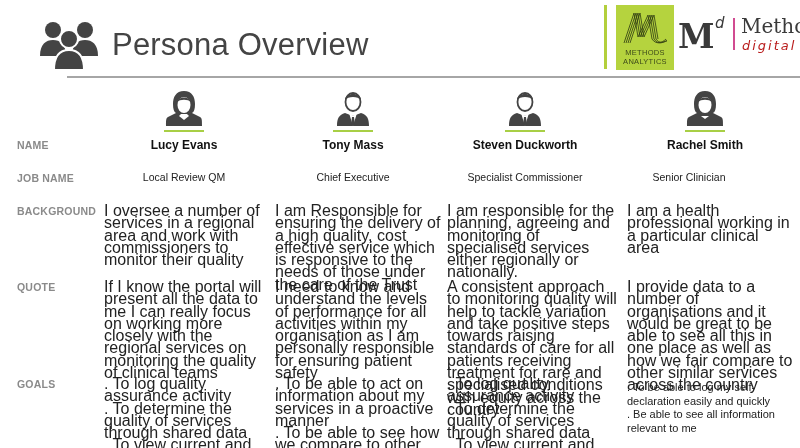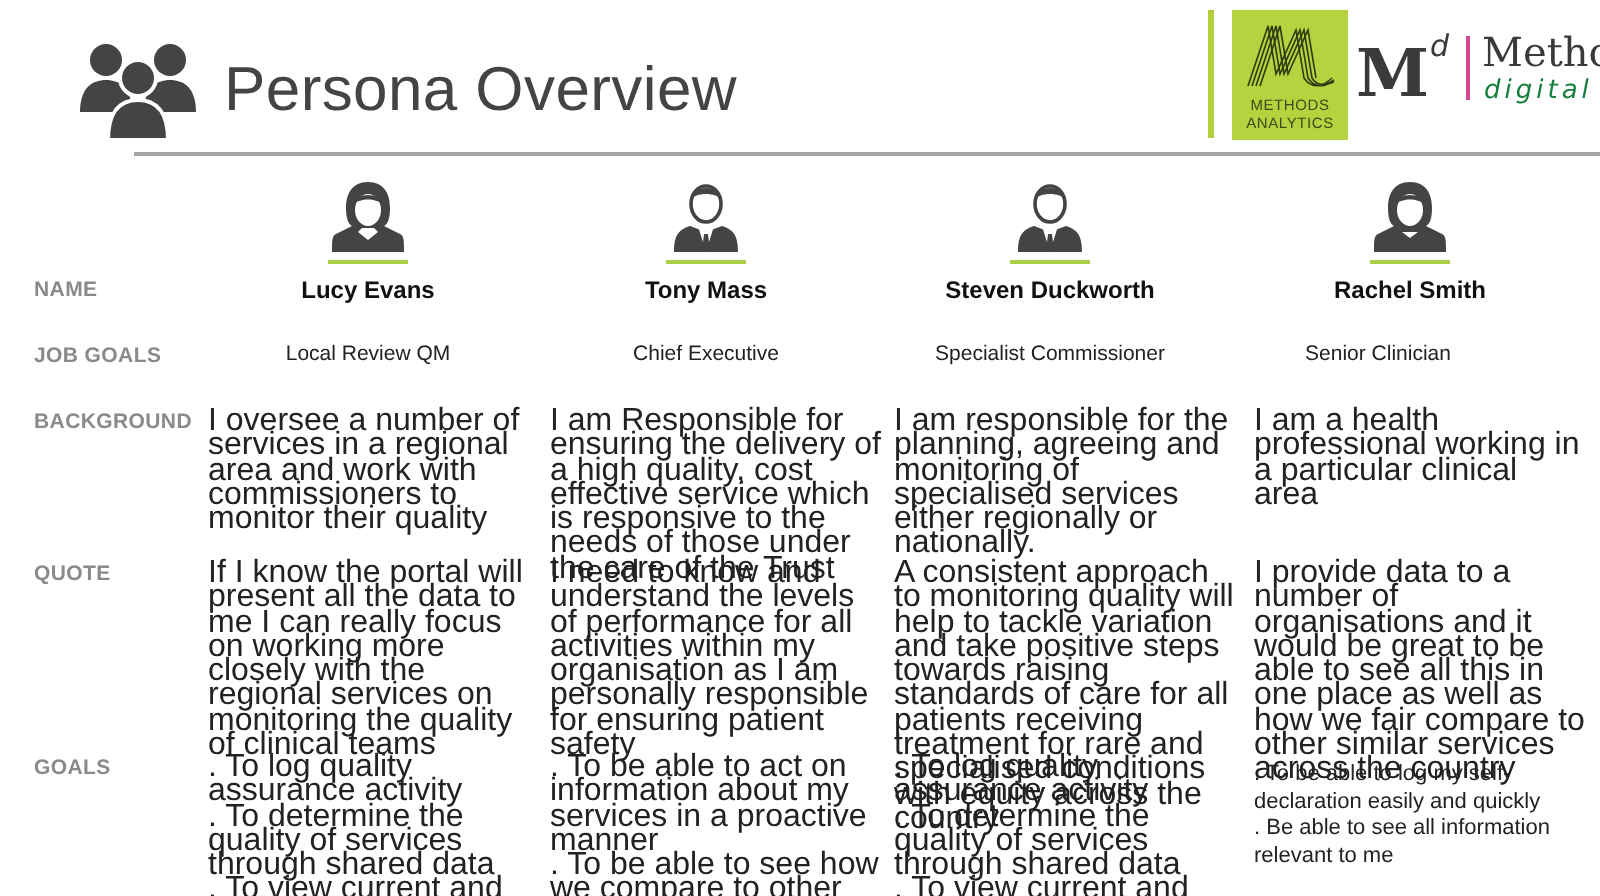--- a/index.html
+++ b/index.html
@@ -15,21 +15,21 @@
     .ma-logo { position: absolute; left: 584px; top: 5px; width: 58px; height: 65px; background: #b5d33e; }
     .ma-logo svg { position: absolute; left: 6px; top: 4px; }
     .ma-text { position: absolute; left: 0; width: 58px; text-align: center; font-size: 7.5px; line-height: 8px; color: #3d4a1a; letter-spacing: 0.3px; }
     .ma-text.l1 { top: 44px; }
     .ma-text.l2 { top: 53px; }
 
     .md-mark { position: absolute; left: 646px; top: 20px; font-family: "DejaVu Serif", serif; font-weight: bold; font-size: 33px; color: #3a3a3a; line-height: 34px; }
     .md-sup { position: absolute; left: 683px; top: 14px; font-family: "DejaVu Sans", sans-serif; font-style: italic; font-size: 15px; color: #3a3a3a; }
     .md-pipe { position: absolute; left: 701px; top: 18px; width: 2px; height: 32px; background: #d14b91; }
     .md-methods { position: absolute; left: 709px; top: 14px; font-family: "DejaVu Serif", serif; font-size: 20px; color: #3a3a3a; }
-    .md-digital { position: absolute; left: 710px; top: 38px; font-family: "DejaVu Sans", sans-serif; font-style: italic; font-size: 13px; color: #15803d; letter-spacing: 2px; }
+    .md-digital { position: absolute; left: 710px; top: 38px; font-family: "DejaVu Sans", sans-serif; font-style: italic; font-size: 13px; color: #b91c1c; letter-spacing: 2px; }
 
     .avatar { position: absolute; top: 90px; width: 40px; height: 36px; }
     .avatar-underline { position: absolute; top: 130px; width: 40px; height: 2px; background: #a8cf45; }
 
     .row-label { position: absolute; left: 17px; font-size: 10.5px; color: #8a8a8a; font-weight: bold; letter-spacing: 0.2px; }
 
     .name { position: absolute; top: 138px; width: 170px; text-align: center; font-size: 12px; font-weight: bold; color: #111; }
     .job { position: absolute; top: 171px; width: 170px; text-align: center; font-size: 10.5px; color: #222; }
 
     .cell { position: absolute; width: 168px; font-size: 16px; line-height: 12.3px; color: #222; }
@@ -105,21 +105,21 @@
 
 <svg class="avatar" style="left:685px" viewBox="0 0 40 36">
   <path fill="#444" d="M20 1 C12 1 9 7 9 14 C9 19 10 22 12 23 L4 27 C2 28 2 30 2 36 L38 36 C38 30 38 28 36 27 L28 23 C30 22 31 19 31 14 C31 7 28 1 20 1 Z"></path>
   <ellipse cx="20" cy="15" rx="6.5" ry="8" fill="#fff"></ellipse>
   <path fill="#444" d="M13 12 C14 6 26 6 27 12 C24 9 16 9 13 12 Z"></path>
   <path fill="#fff" d="M16 26 L20 29 L24 26 Z"></path>
 </svg>
 <div class="avatar-underline" style="left:685px"></div>
 
 <div class="row-label" style="top:139px">NAME</div>
-<div class="row-label" style="top:172px">JOB GOALS</div>
+<div class="row-label" style="top:172px">JOB NAME</div>
 <div class="row-label" style="top:205px">BACKGROUND</div>
 <div class="row-label" style="top:281px">QUOTE</div>
 <div class="row-label" style="top:378px">GOALS</div>
 
 <div class="name" style="left:99px">Lucy Evans</div>
 <div class="name" style="left:268px">Tony Mass</div>
 <div class="name" style="left:440px">Steven Duckworth</div>
 <div class="name" style="left:620px">Rachel Smith</div>
 
 <div class="job" style="left:99px">Local Review QM</div>

